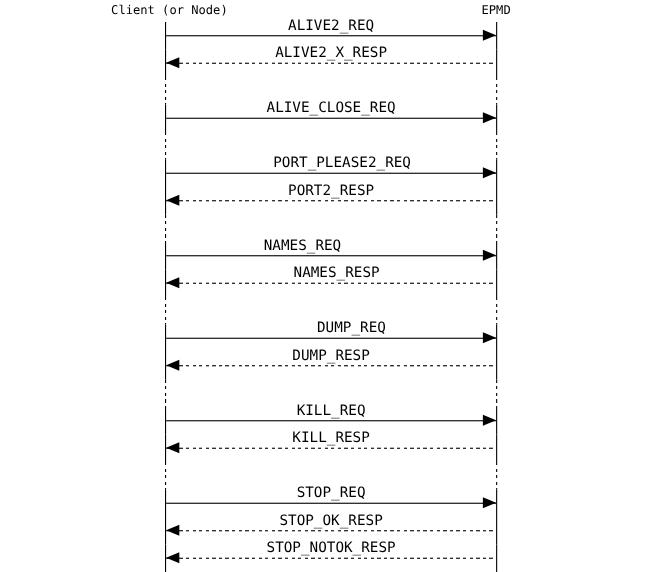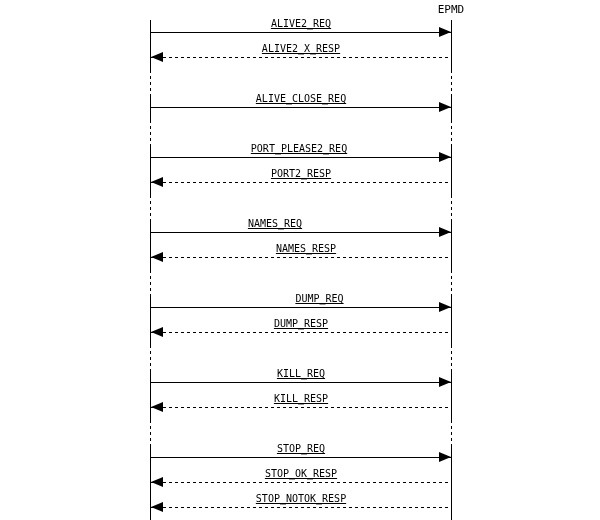--- a/index.html
+++ b/index.html
@@ -43,31 +43,31 @@
     position: absolute;
     width: 0;
     height: 0;
     border-top: 5px solid transparent;
     border-bottom: 5px solid transparent;
   }
   .head-right { border-left: 12px solid var(--fg, #000000); }
   .head-left  { border-right: 12px solid var(--fg, #000000); }
   .msg-label {
     position: absolute;
-    font-size: 10px;
+    font-size: 13px;
     line-height: 15px;
     text-align: center;
     white-space: nowrap;
-    text-decoration: underline;
   }
 </style>
 </head>
 <body>
 
 <div class="stage" style="--fg: #000000; --bg: #ffffff;">
+  <div class="participant client">Client (or Node)</div>
   <div class="participant epmd">EPMD</div>
   <div id="rows-host">
       <div class="lifeline-seg solid-v" style="left: 150px; top: 20px; height: 25px;"></div>
       <div class="lifeline-seg solid-v" style="left: 451px; top: 20px; height: 25px;"></div>
       <div class="msg-line solid-h" style="left: 151px; top: 32px; width: 300px;"></div>
       <div class="arrow-head head-right" style="left: 439px; top: 27px;"></div>
       <div class="msg-label" style="left: 150px; top: 16px; width: 302px;">ALIVE2_REQ</div>
       <div class="lifeline-seg solid-v" style="left: 150px; top: 45px; height: 25px;"></div>
       <div class="lifeline-seg solid-v" style="left: 451px; top: 45px; height: 25px;"></div>
       <div class="msg-line dotted-h" style="left: 151px; top: 57px; width: 300px;"></div>
@@ -79,21 +79,21 @@
       <div class="lifeline-seg solid-v" style="left: 451px; top: 95px; height: 25px;"></div>
       <div class="msg-line solid-h" style="left: 151px; top: 107px; width: 300px;"></div>
       <div class="arrow-head head-right" style="left: 439px; top: 102px;"></div>
       <div class="msg-label" style="left: 150px; top: 91px; width: 302px;">ALIVE_CLOSE_REQ</div>
       <div class="lifeline-seg dotted-v" style="left: 150px; top: 120px; height: 25px;"></div>
       <div class="lifeline-seg dotted-v" style="left: 451px; top: 120px; height: 25px;"></div>
       <div class="lifeline-seg solid-v" style="left: 150px; top: 145px; height: 25px;"></div>
       <div class="lifeline-seg solid-v" style="left: 451px; top: 145px; height: 25px;"></div>
       <div class="msg-line solid-h" style="left: 151px; top: 157px; width: 300px;"></div>
       <div class="arrow-head head-right" style="left: 439px; top: 152px;"></div>
-      <div class="msg-label" style="left: 148px; top: 141px; width: 302px;">PORT_PLEASE2_REQ</div>
+      <div class="msg-label" style="left: 160px; top: 141px; width: 302px;">PORT_PLEASE2_REQ</div>
       <div class="lifeline-seg solid-v" style="left: 150px; top: 170px; height: 25px;"></div>
       <div class="lifeline-seg solid-v" style="left: 451px; top: 170px; height: 25px;"></div>
       <div class="msg-line dotted-h" style="left: 151px; top: 182px; width: 300px;"></div>
       <div class="arrow-head head-left" style="left: 151px; top: 177px;"></div>
       <div class="msg-label" style="left: 150px; top: 166px; width: 302px;">PORT2_RESP</div>
       <div class="lifeline-seg dotted-v" style="left: 150px; top: 195px; height: 25px;"></div>
       <div class="lifeline-seg dotted-v" style="left: 451px; top: 195px; height: 25px;"></div>
       <div class="lifeline-seg solid-v" style="left: 150px; top: 220px; height: 25px;"></div>
       <div class="lifeline-seg solid-v" style="left: 451px; top: 220px; height: 25px;"></div>
       <div class="msg-line solid-h" style="left: 151px; top: 232px; width: 300px;"></div>

